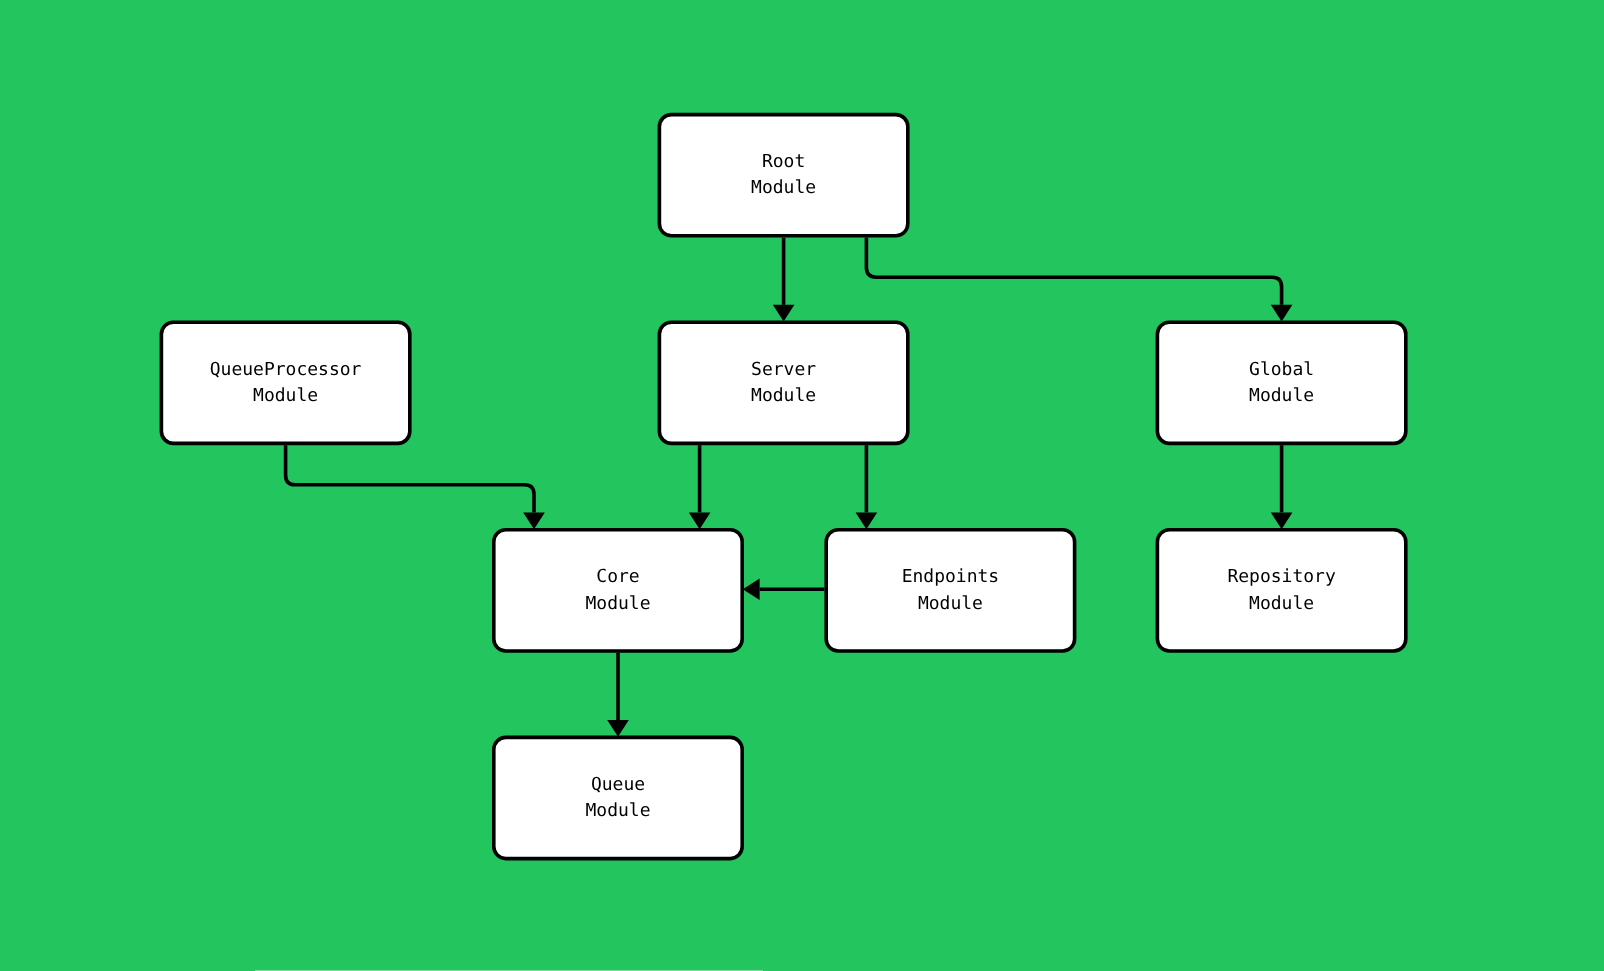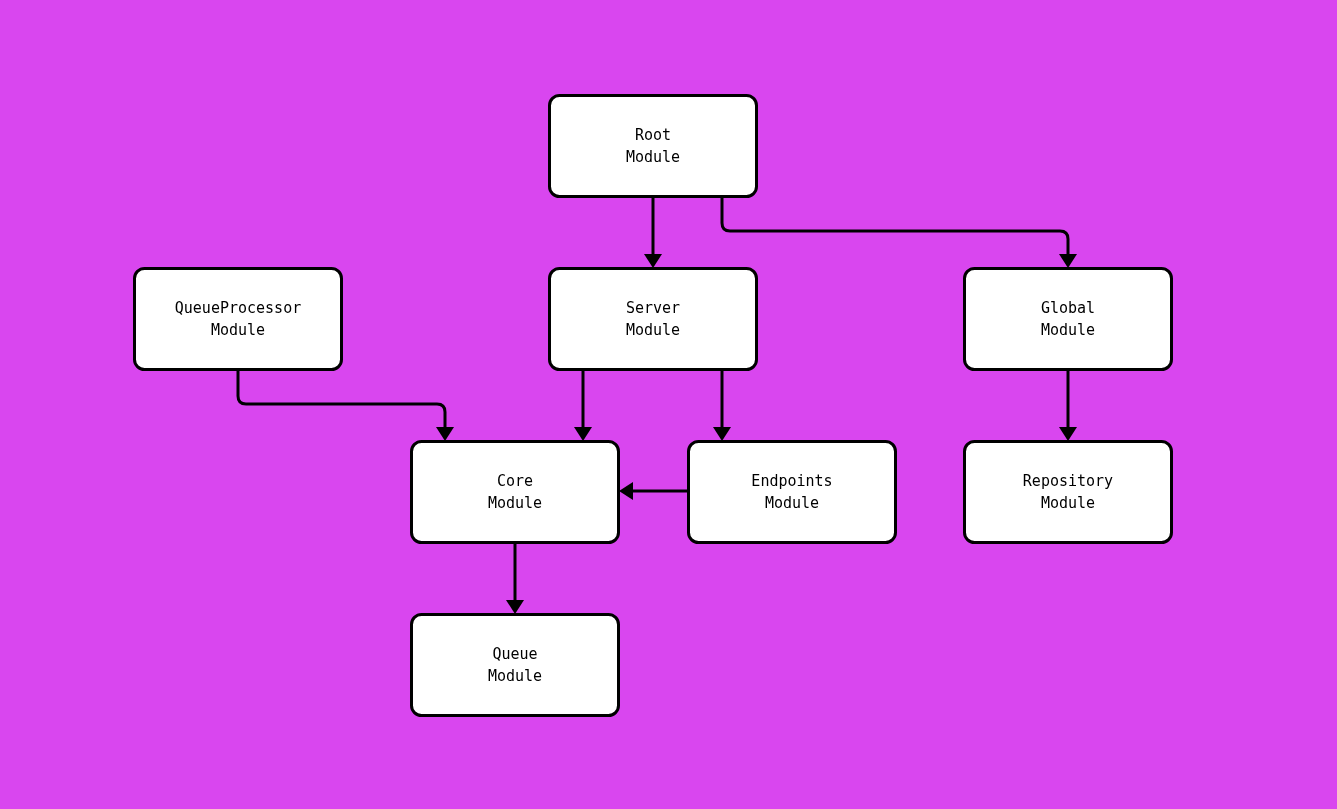--- a/index.html
+++ b/index.html
@@ -10,21 +10,21 @@
   body {
     width: 1337px;
     height: 809px;
     overflow: hidden;
     font-family: "DejaVu Sans Mono", "Liberation Mono", monospace;
   }
   #diagram-root {
     position: relative;
     width: 1337px;
     height: 809px;
-    background: #d946ef;
+    background: #22c55e;
   }
   svg#diagram-canvas {
     position: absolute;
     top: 0;
     left: 0;
     width: 1337px;
     height: 809px;
     display: block;
   }
   .node-box {

